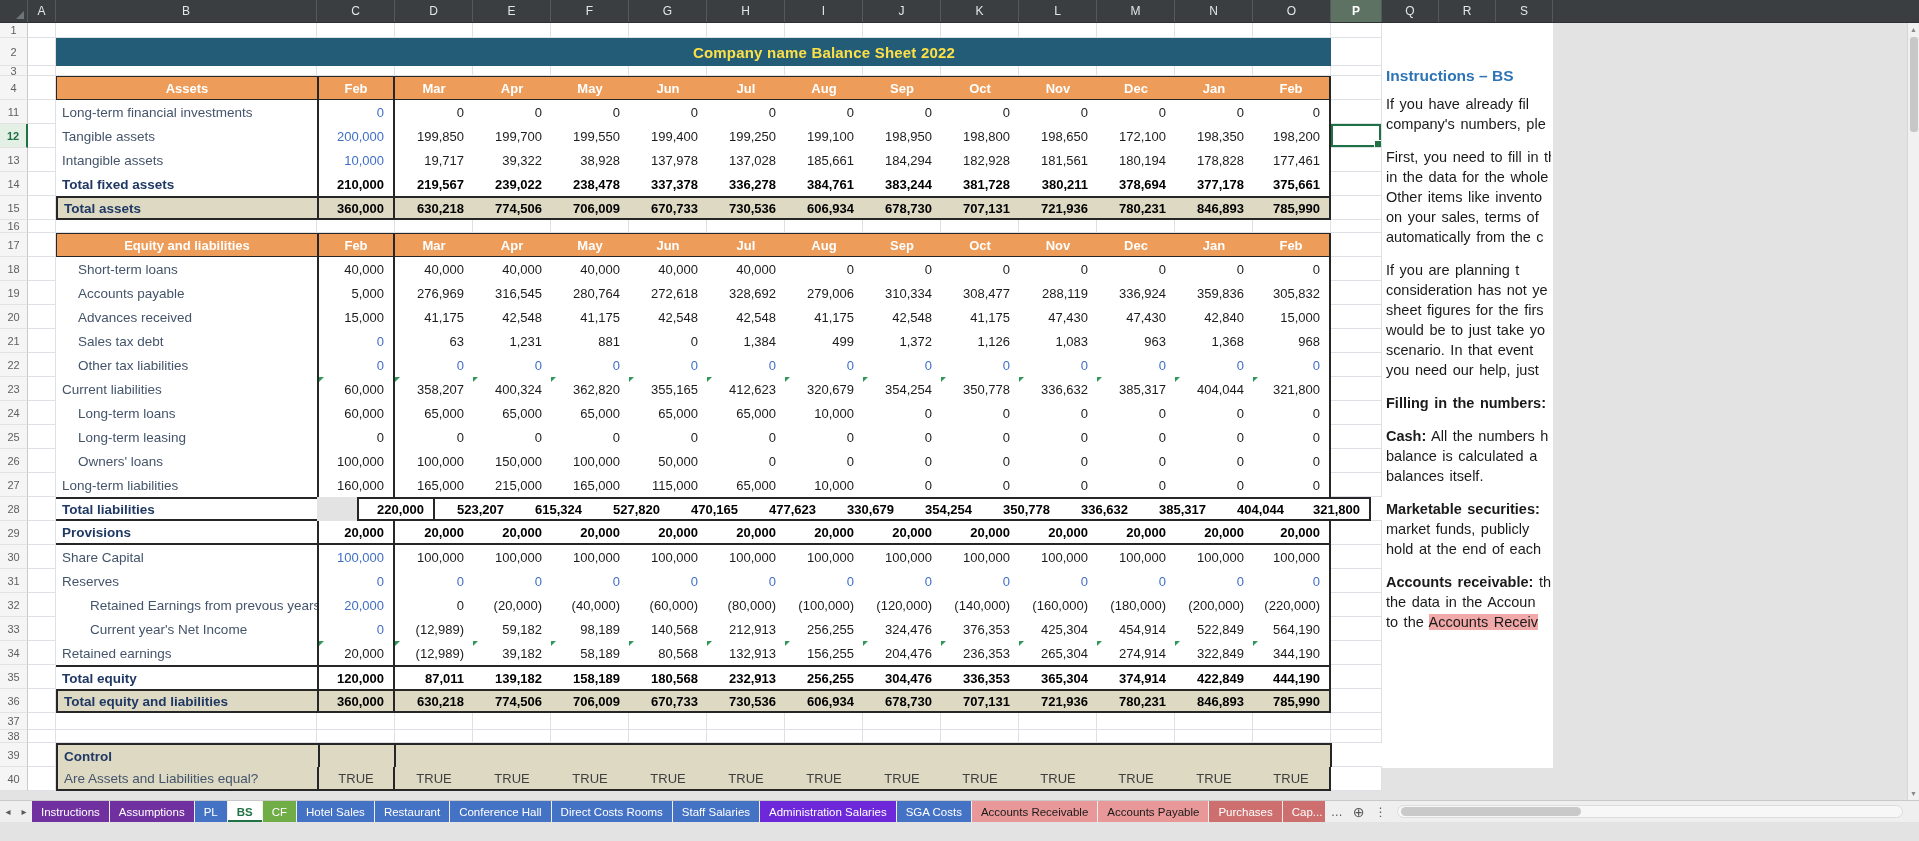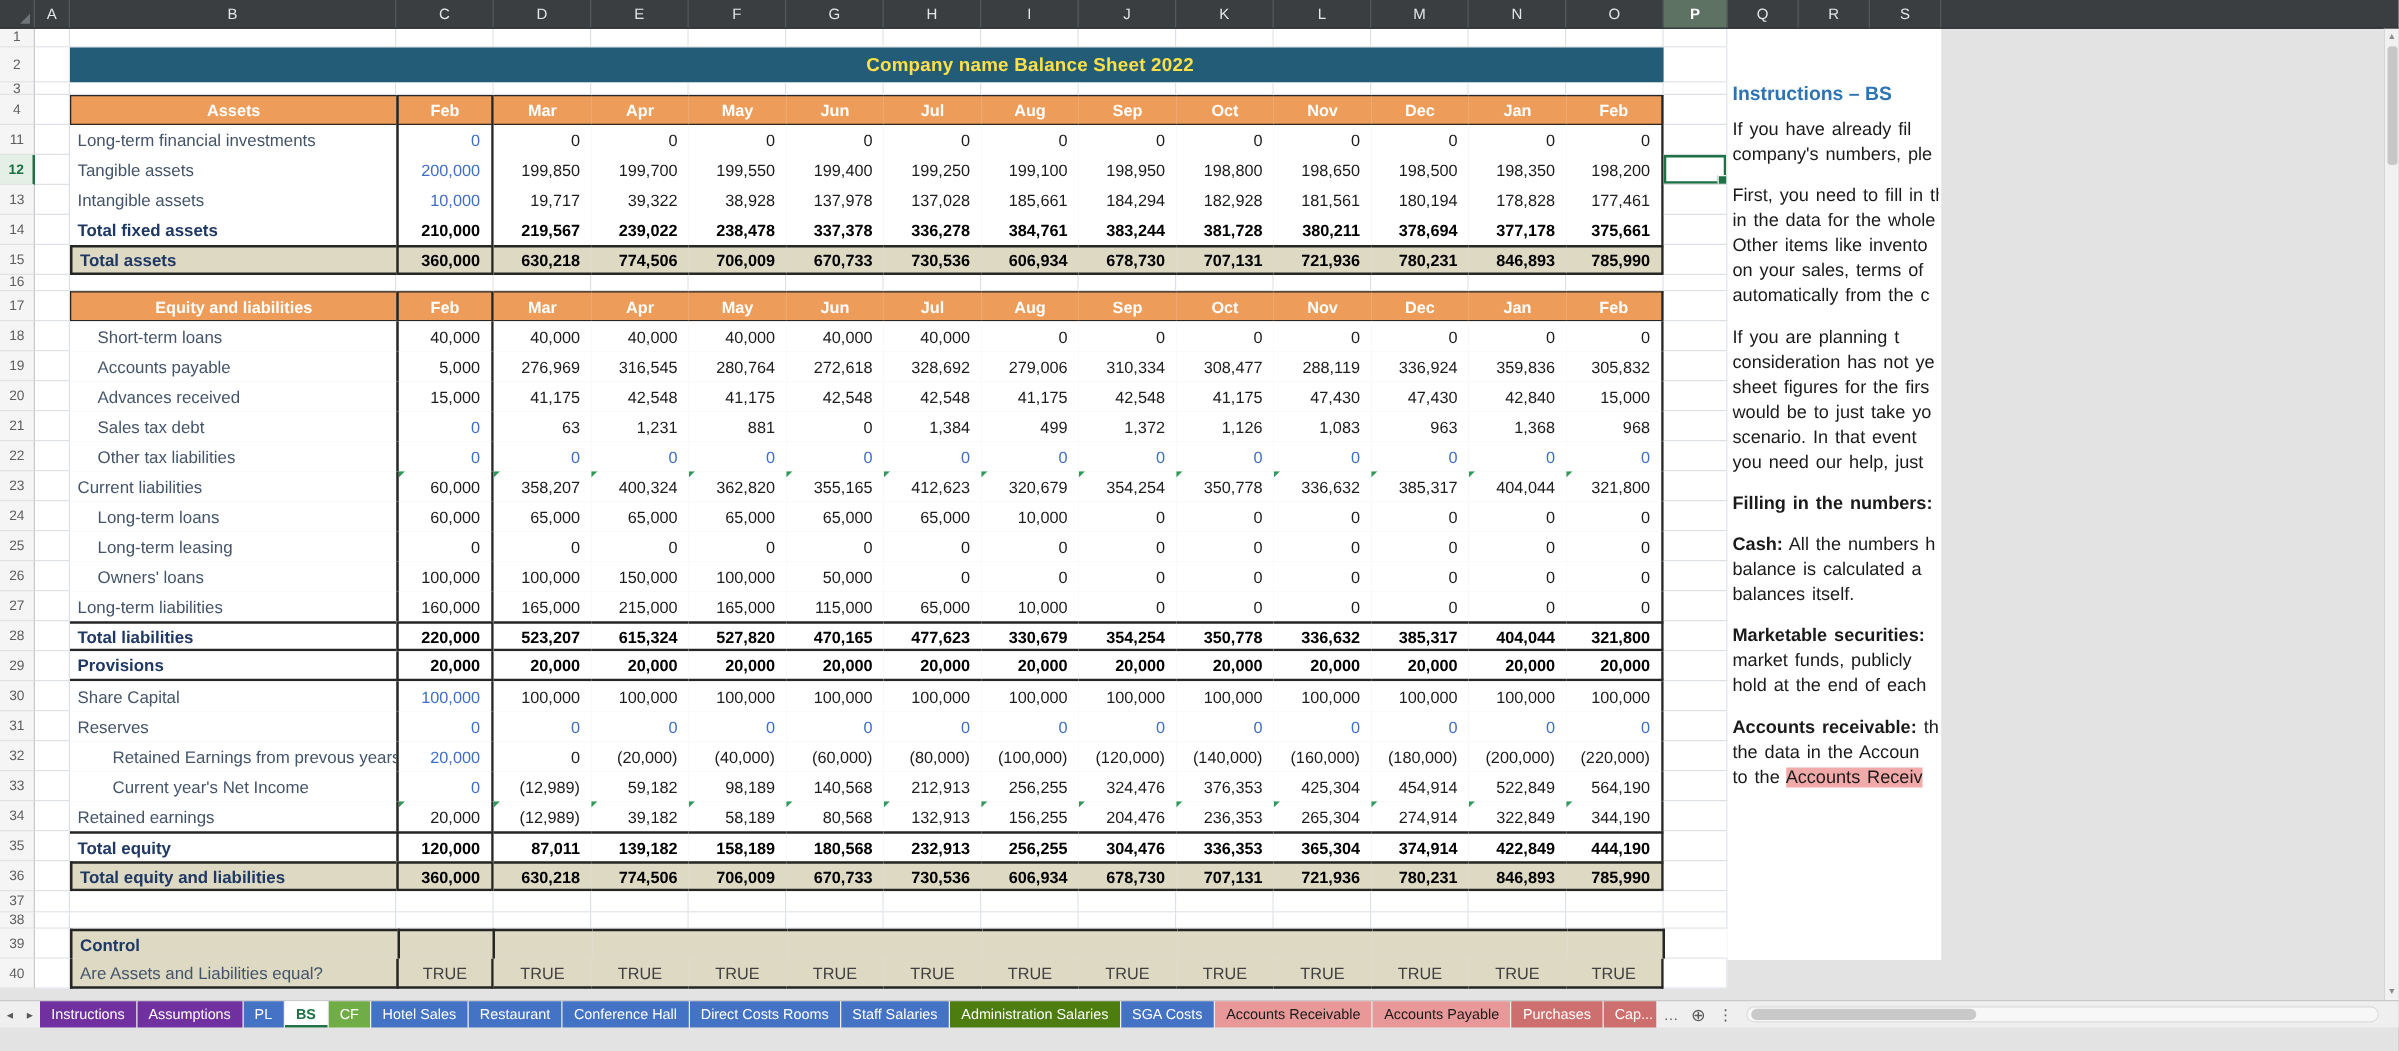--- a/index.html
+++ b/index.html
@@ -205,21 +205,21 @@
         <div class="cell num vl vr nblue" style="width: 78px;">200,000</div>
         <div class="cell num" style="width: 78px;">199,850</div>
         <div class="cell num" style="width: 78px;">199,700</div>
         <div class="cell num" style="width: 78px;">199,550</div>
         <div class="cell num" style="width: 78px;">199,400</div>
         <div class="cell num" style="width: 78px;">199,250</div>
         <div class="cell num" style="width: 78px;">199,100</div>
         <div class="cell num" style="width: 78px;">198,950</div>
         <div class="cell num" style="width: 78px;">198,800</div>
         <div class="cell num" style="width: 78px;">198,650</div>
-        <div class="cell num" style="width: 78px;">198,500</div>
+        <div class="cell num" style="width: 78px;">172,100</div>
         <div class="cell num" style="width: 78px;">198,350</div>
         <div class="cell num vr" style="width: 78px;">198,200</div>
         <div class="cell gl selcell" style="width: 51px;"></div>
       </div>
       <div class="r" style="height: 24px;">
         <div class="rn">13</div>
         <div class="cell gl ca"></div>
         <div class="cell lblc" style="width: 261px;">
           <span>Intangible assets</span>
         </div>
@@ -527,21 +527,21 @@
         <div class="cell num" style="width: 78px;">0</div>
         <div class="cell num vr" style="width: 78px;">0</div>
         <div class="cell gl" style="width: 51px;"></div>
       </div>
       <div class="r" style="height: 24px;">
         <div class="rn">28</div>
         <div class="cell gl ca"></div>
         <div class="cell lblc lbold bt bb" style="width: 261px;">
           <span>Total liabilities</span>
         </div>
-        <div class="cell num nbold bt bb vl vr" style="width: 78px;">220,000</div>
+        <div class="cell num nbold bt bb vl vr" style="width: 78px; margin-left: 40px;">220,000</div>
         <div class="cell num nbold bt bb" style="width: 78px;">523,207</div>
         <div class="cell num nbold bt bb" style="width: 78px;">615,324</div>
         <div class="cell num nbold bt bb" style="width: 78px;">527,820</div>
         <div class="cell num nbold bt bb" style="width: 78px;">470,165</div>
         <div class="cell num nbold bt bb" style="width: 78px;">477,623</div>
         <div class="cell num nbold bt bb" style="width: 78px;">330,679</div>
         <div class="cell num nbold bt bb" style="width: 78px;">354,254</div>
         <div class="cell num nbold bt bb" style="width: 78px;">350,778</div>
         <div class="cell num nbold bt bb" style="width: 78px;">336,632</div>
         <div class="cell num nbold bt bb" style="width: 78px;">385,317</div>
@@ -854,21 +854,21 @@
         <div class="tab" style="background: rgb(112, 48, 160); color: rgb(255, 255, 255);">Instructions</div>
         <div class="tab" style="background: rgb(112, 48, 160); color: rgb(255, 255, 255);">Assumptions</div>
         <div class="tab" style="background: rgb(68, 114, 196); color: rgb(255, 255, 255);">PL</div>
         <div class="tab active">BS</div>
         <div class="tab" style="background: rgb(112, 173, 71); color: rgb(255, 255, 255);">CF</div>
         <div class="tab" style="background: rgb(68, 114, 196); color: rgb(255, 255, 255);">Hotel Sales</div>
         <div class="tab" style="background: rgb(68, 114, 196); color: rgb(255, 255, 255);">Restaurant</div>
         <div class="tab" style="background: rgb(68, 114, 196); color: rgb(255, 255, 255);">Conference Hall</div>
         <div class="tab" style="background: rgb(68, 114, 196); color: rgb(255, 255, 255);">Direct Costs Rooms</div>
         <div class="tab" style="background: rgb(68, 114, 196); color: rgb(255, 255, 255);">Staff Salaries</div>
-        <div class="tab" style="background: #4d7c0f; color: rgb(255, 255, 255);">Administration Salaries</div>
+        <div class="tab" style="background: #6d28d9; color: rgb(255, 255, 255);">Administration Salaries</div>
         <div class="tab" style="background: rgb(68, 114, 196); color: rgb(255, 255, 255);">SGA Costs</div>
         <div class="tab" style="background: rgb(232, 152, 152); color: rgb(26, 26, 26);">Accounts Receivable</div>
         <div class="tab" style="background: rgb(232, 152, 152); color: rgb(26, 26, 26);">Accounts Payable</div>
         <div class="tab" style="background: rgb(205, 111, 111); color: rgb(255, 255, 255);">Purchases</div>
         <div class="tab cut" style="background: rgb(205, 111, 111); color: rgb(255, 255, 255);">Cap...</div>
       </div>
     <span class="tmore">…</span>
     <span class="tadd">⊕</span>
     <span class="tkebab">⋮</span>
     <div class="hscroll">

